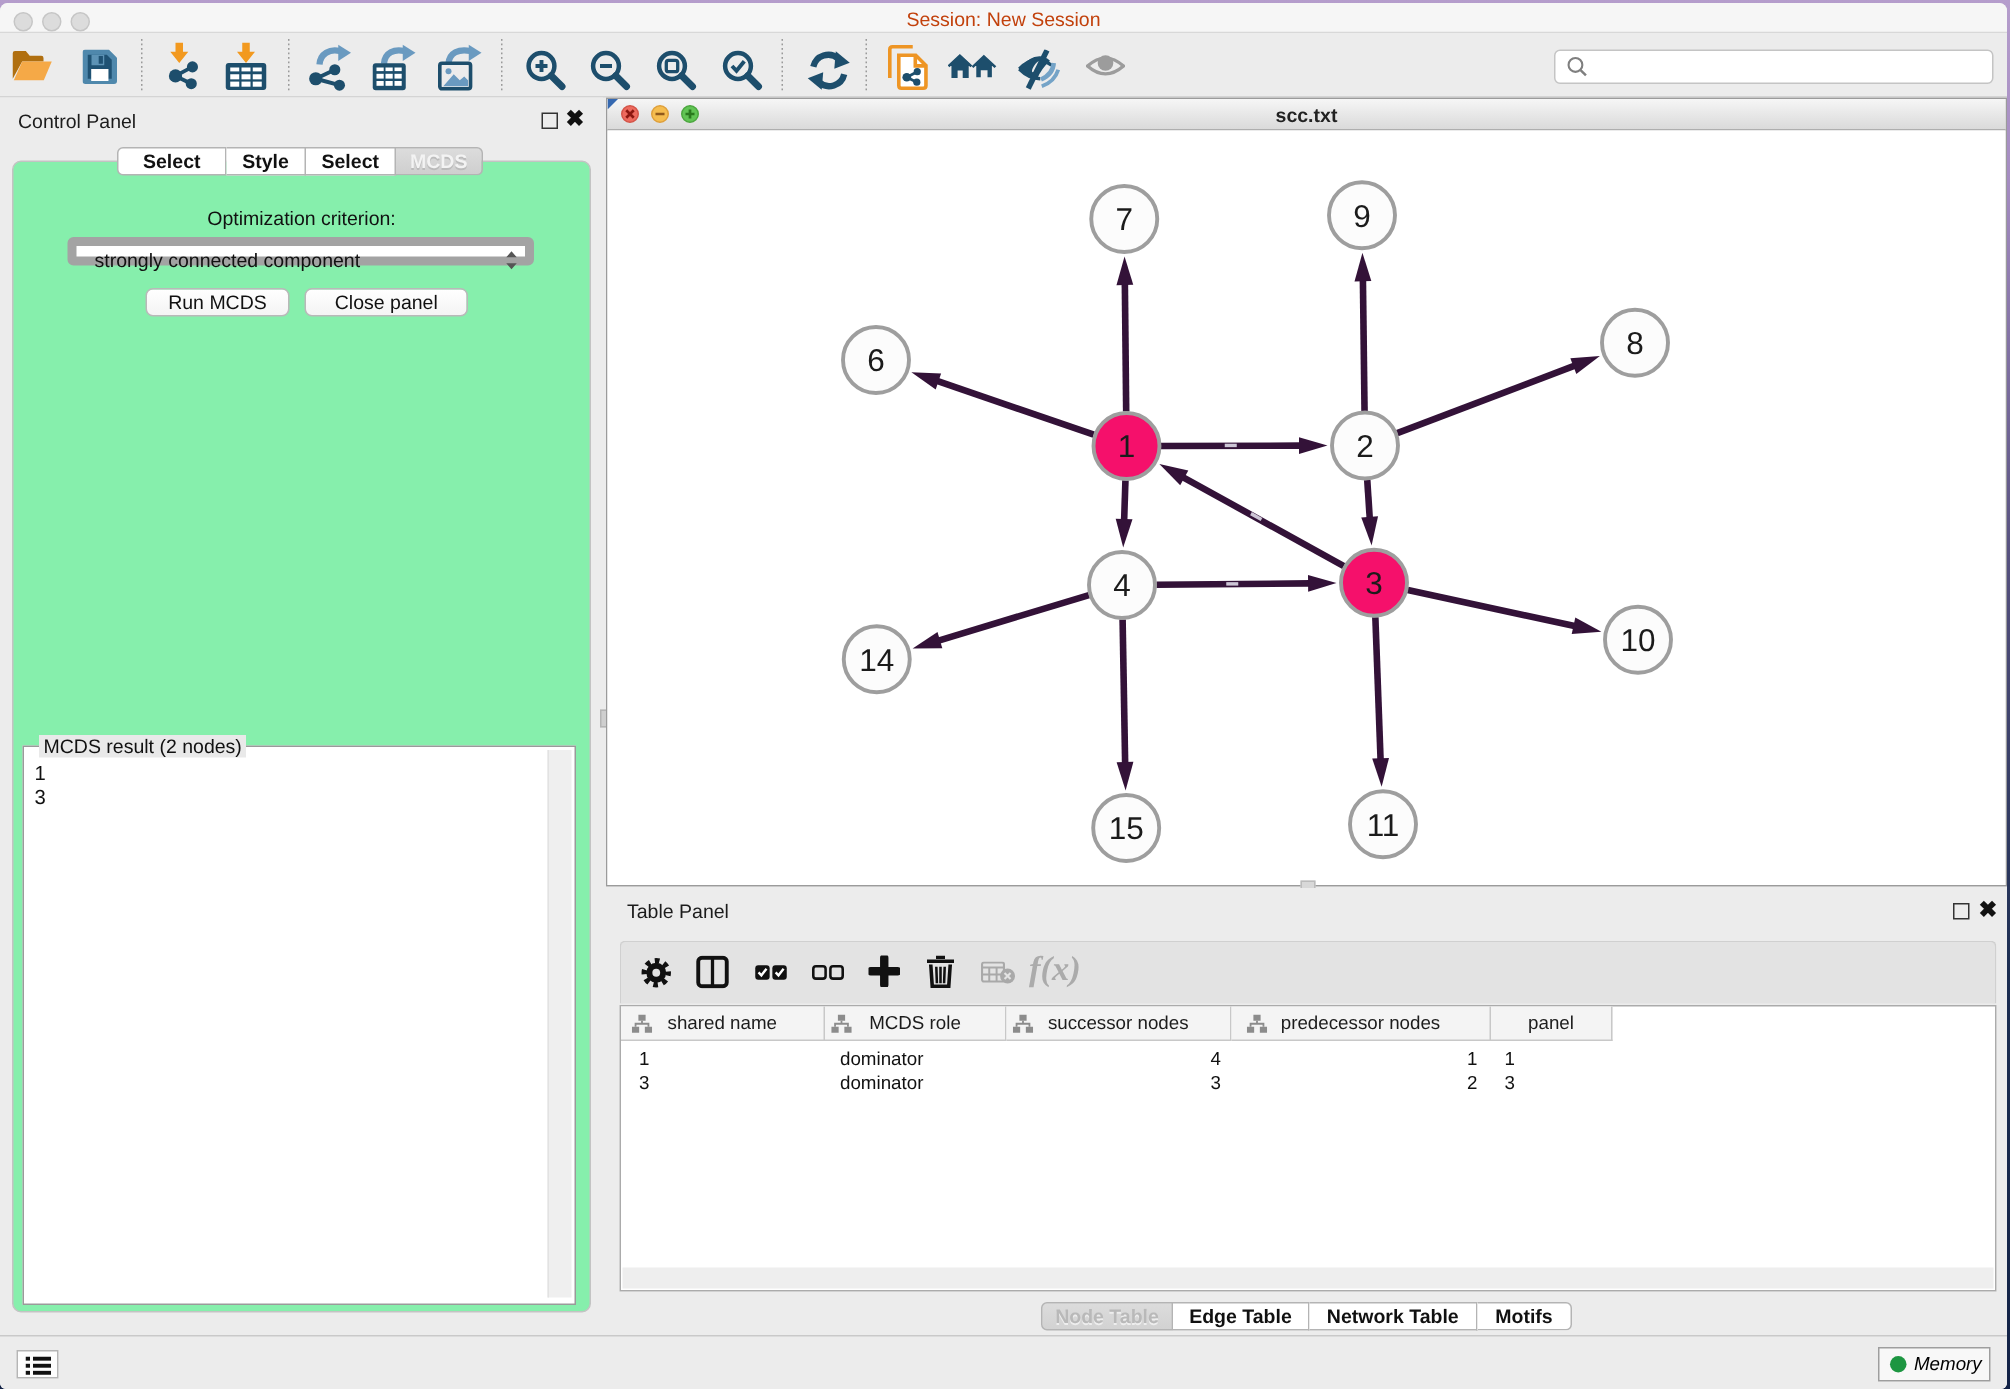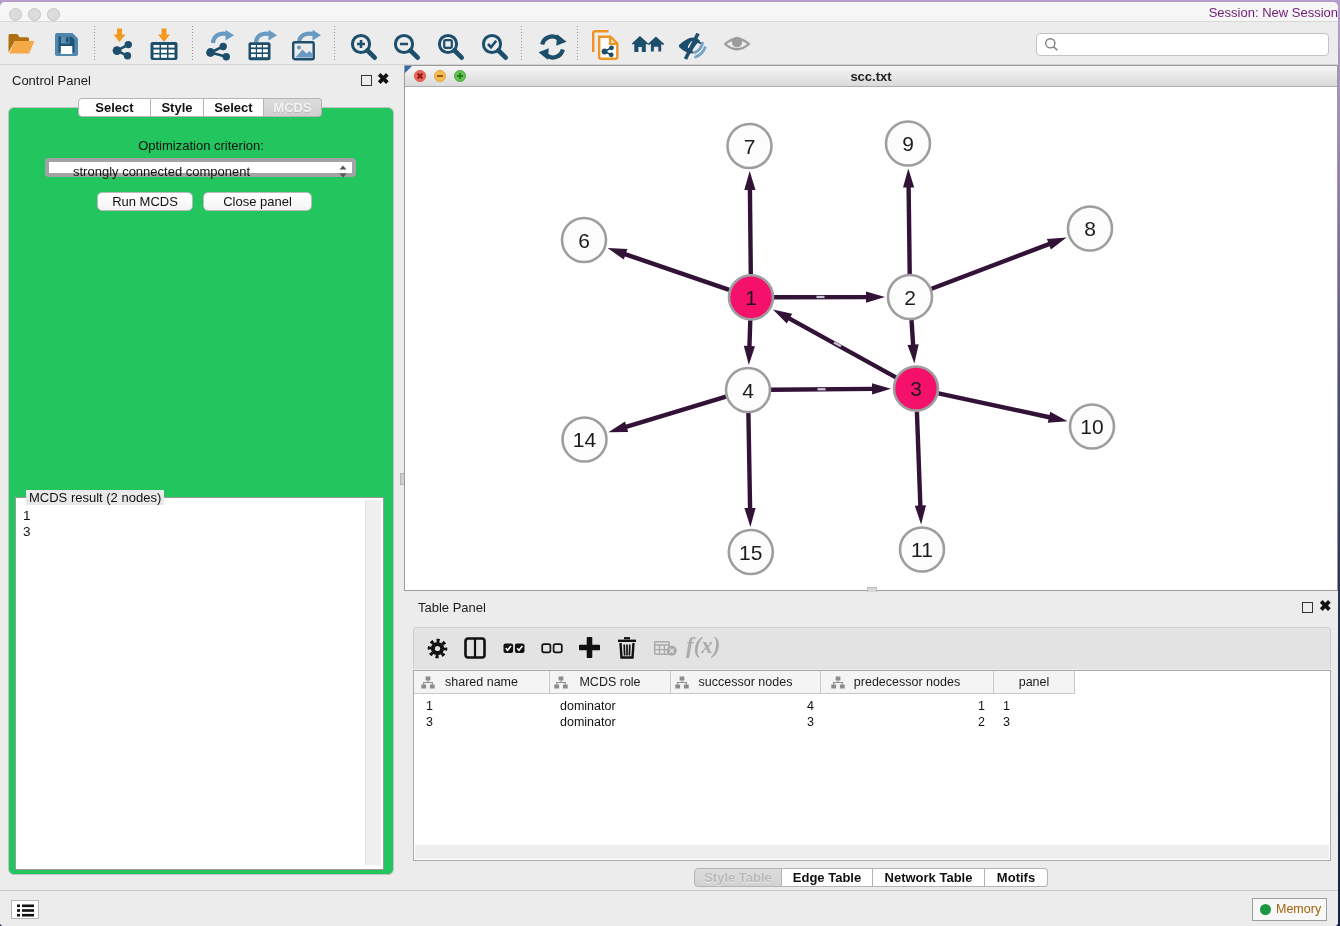--- a/index.html
+++ b/index.html
@@ -4,34 +4,34 @@
 <style>
 html,body{margin:0;padding:0;}
 body{width:1340px;height:926px;position:relative;overflow:hidden;
  font-family:"Liberation Sans",sans-serif;background:#ececec;}
 .abs{position:absolute;}
 
 #wallpaper{left:0;top:0;width:1340px;height:926px;background:linear-gradient(180deg,#b59dcc 0%,#a58cc2 13%,#56517f 40%,#1c2e52 70%,#122246 100%);}
 #win{left:0;top:2px;width:1338px;height:924px;background:#ececec;border-radius:5px 5px 4px 4px;overflow:hidden;}
 #titlebar{left:0;top:0;width:1338px;height:19px;background:#f6f6f6;border-radius:5px 5px 0 0;border-bottom:1px solid #d8d8d8;}
 .tl{width:11px;height:11px;border-radius:50%;background:#dcdcdc;border:1px solid #c6c6c6;top:6px;}
-#title{width:100%;top:3px;text-align:right;color:#701a75;font-size:13px;}
+#title{width:100%;top:3px;text-align:center;color:#c2410c;font-size:13px;}
 #toolbar{left:0;top:20px;width:1338px;height:42px;background:#ececec;border-bottom:1px solid #d4d4d4;}
 .sep{top:4px;height:35px;width:1px;background-image:linear-gradient(#9a9a9a 1px,transparent 1px);background-size:1px 3px;}
 #searchbox{left:1036px;top:11px;width:291px;height:21px;background:#fff;border:1px solid #c4c4c4;border-radius:4px;}
 
 #cpanel{left:0;top:63px;width:402px;height:825px;background:#ececec;}
 .paneltitle{font-size:13px;color:#1c1c1c;}
 .tab{position:absolute;top:0;height:17px;background:#fff;border:1px solid #b4b4b4;border-left:none;font-size:13px;font-weight:700;color:#111;text-align:center;line-height:17px;}
 .tab.first{border-left:1px solid #b4b4b4;border-radius:4px 0 0 4px;}
 .tab.last{border-radius:0 4px 4px 0;}
 .tab.sel{background:linear-gradient(#dcdcdc,#cfcfcf);color:#f3f3f3;text-shadow:0 1px 0 #bbb;}
-#tabpane{left:8px;top:42px;width:384px;height:766px;border:1px solid #c3c3c3;border-radius:6px;background:#22c55e;}
+#tabpane{left:8px;top:42px;width:384px;height:766px;border:1px solid #c3c3c3;border-radius:6px;background:#86efac;}
 .btn{background:linear-gradient(#ffffff,#f4f4f4);border:1px solid #b9b9b9;border-radius:5px;font-size:13px;color:#111;text-align:center;}
-#dropdown{left:36px;top:50px;width:311px;height:19px;background:#fff;border:4px solid #a3a3a3;border-radius:4px;font-size:13px;color:#111;line-height:19px;padding-left:24px;box-sizing:border-box;}
+#dropdown{left:36px;top:50px;width:311px;height:19px;background:#fff;border:6px solid #a3a3a3;border-radius:4px;font-size:13px;color:#111;line-height:19px;padding-left:12px;box-sizing:border-box;}
 #mcdsbox{left:6px;top:389px;width:367px;height:371px;border:1px solid #9a9a9a;background:#fff;text-align:right;}
 #mcdslegend{left:10px;top:-8px;background:#e9e9e9;padding:0 3px;font-size:13px;color:#111;}
 
 #netwin{left:404px;top:63px;width:934px;height:526px;border:1px solid #9b9b9b;box-sizing:border-box;background:#fff;}
 #nettitle{left:0;top:0;width:932px;height:20px;background:linear-gradient(#f6f6f6,#dadada);border-bottom:1px solid #aeaeae;}
 .tlc{width:12px;height:12px;border-radius:50%;top:4px;box-sizing:border-box;}
 #netcanvas{left:0;top:21px;width:932px;height:503px;background:#fff;}
 
 #tpanel{left:404px;top:590px;width:934px;height:298px;background:#ececec;}
 #ttoolbar{left:9px;top:35px;width:918px;height:42px;background:#e3e3e3;border:1px solid #d0d0d0;border-bottom:none;border-radius:4px 4px 0 0;box-sizing:border-box;font-weight:bold;}
@@ -408,21 +408,21 @@
       <div class="trow" style="left:407px;top:27px;width:164px;text-align:right;">1</div>
       <div class="trow" style="left:589px;top:27px;">1</div>
       <div class="trow" style="left:12px;top:43px;">3</div>
       <div class="trow" style="left:146px;top:43px;">dominator</div>
       <div class="trow" style="left:257px;top:43px;width:143px;text-align:right;">3</div>
       <div class="trow" style="left:407px;top:43px;width:164px;text-align:right;">2</div>
       <div class="trow" style="left:589px;top:43px;">3</div>
       <div class="abs" style="left:1px;top:174px;width:914px;height:14px;background:#eeeeee;"></div>
     </div>
     <div class="abs" style="left:290px;top:276px;">
-      <div class="btab" style="left:0px;width:86px;border-left:1px solid #b4b4b4;border-radius:4px 0 0 4px;background:linear-gradient(#dcdcdc,#d2d2d2);color:#b9b9b9;text-shadow:0 1px 0 #eee;">Style Table</div>
+      <div class="btab" style="left:0px;width:86px;border-left:1px solid #b4b4b4;border-radius:4px 0 0 4px;background:linear-gradient(#dcdcdc,#d2d2d2);color:#b9b9b9;text-shadow:0 1px 0 #eee;">Node Table</div>
       <div class="btab" style="left:88px;width:90px;text-align:center;">Edge Table</div>
       <div class="btab" style="left:179px;width:111px;">Network Table</div>
       <div class="btab" style="left:291px;width:62px;border-radius:0 4px 4px 0;">Motifs</div>
     </div>
   </div>
 
   <div id="statusbar" class="abs">
     <div class="abs" style="left:11px;top:9px;width:26px;height:17px;background:#fdfdfd;border:1px solid #b5b5b5;">
       <svg class="icon" style="left:5px;top:3px;" width="17" height="13" viewBox="0 0 17 13">
         <g fill="#111">
@@ -430,16 +430,16 @@
             <rect x="0" y="5.2" width="3" height="2.6"></rect>
             <rect x="0" y="9.9" width="3" height="2.6"></rect>
         <rect x="5" y="0.5" width="12" height="2.6"></rect>
             <rect x="5" y="5.2" width="12" height="2.6"></rect>
             <rect x="5" y="9.9" width="12" height="2.6"></rect>
           </g>
       </svg>
     </div>
     <div class="abs" style="left:1252px;top:7px;width:73px;height:21px;background:#f8f8f8;border:1px solid #9e9e9e;">
       <div class="abs" style="left:7px;top:5px;width:11px;height:11px;border-radius:50%;background:#1d9641;"></div>
-      <div class="abs" style="left:23px;top:3px;font-size:12.5px;color:#a16207;">Memory</div>
+      <div class="abs" style="left:23px;top:3px;font-size:12.5px;color:#000000;font-style:italic;">Memory</div>
     </div>
   </div>
 </div>
 
 </body></html>

